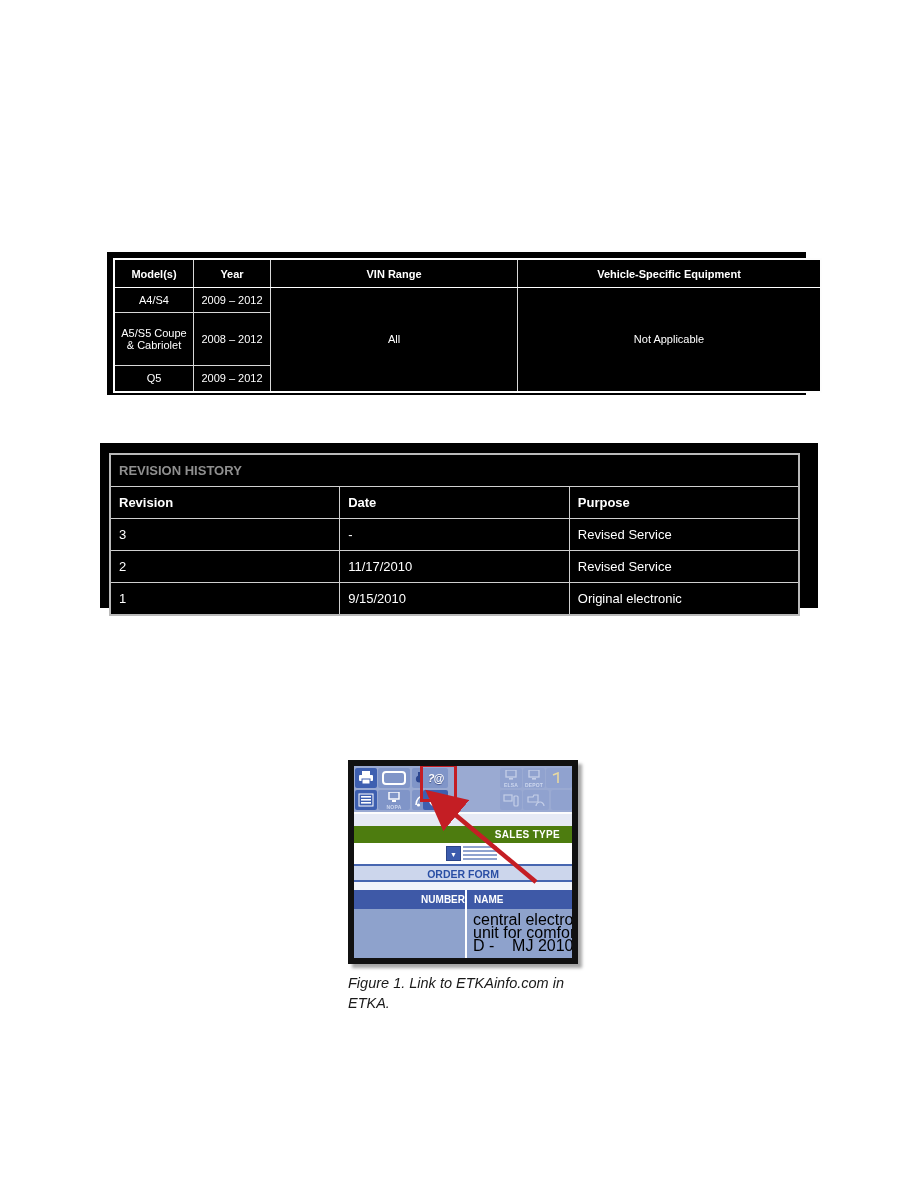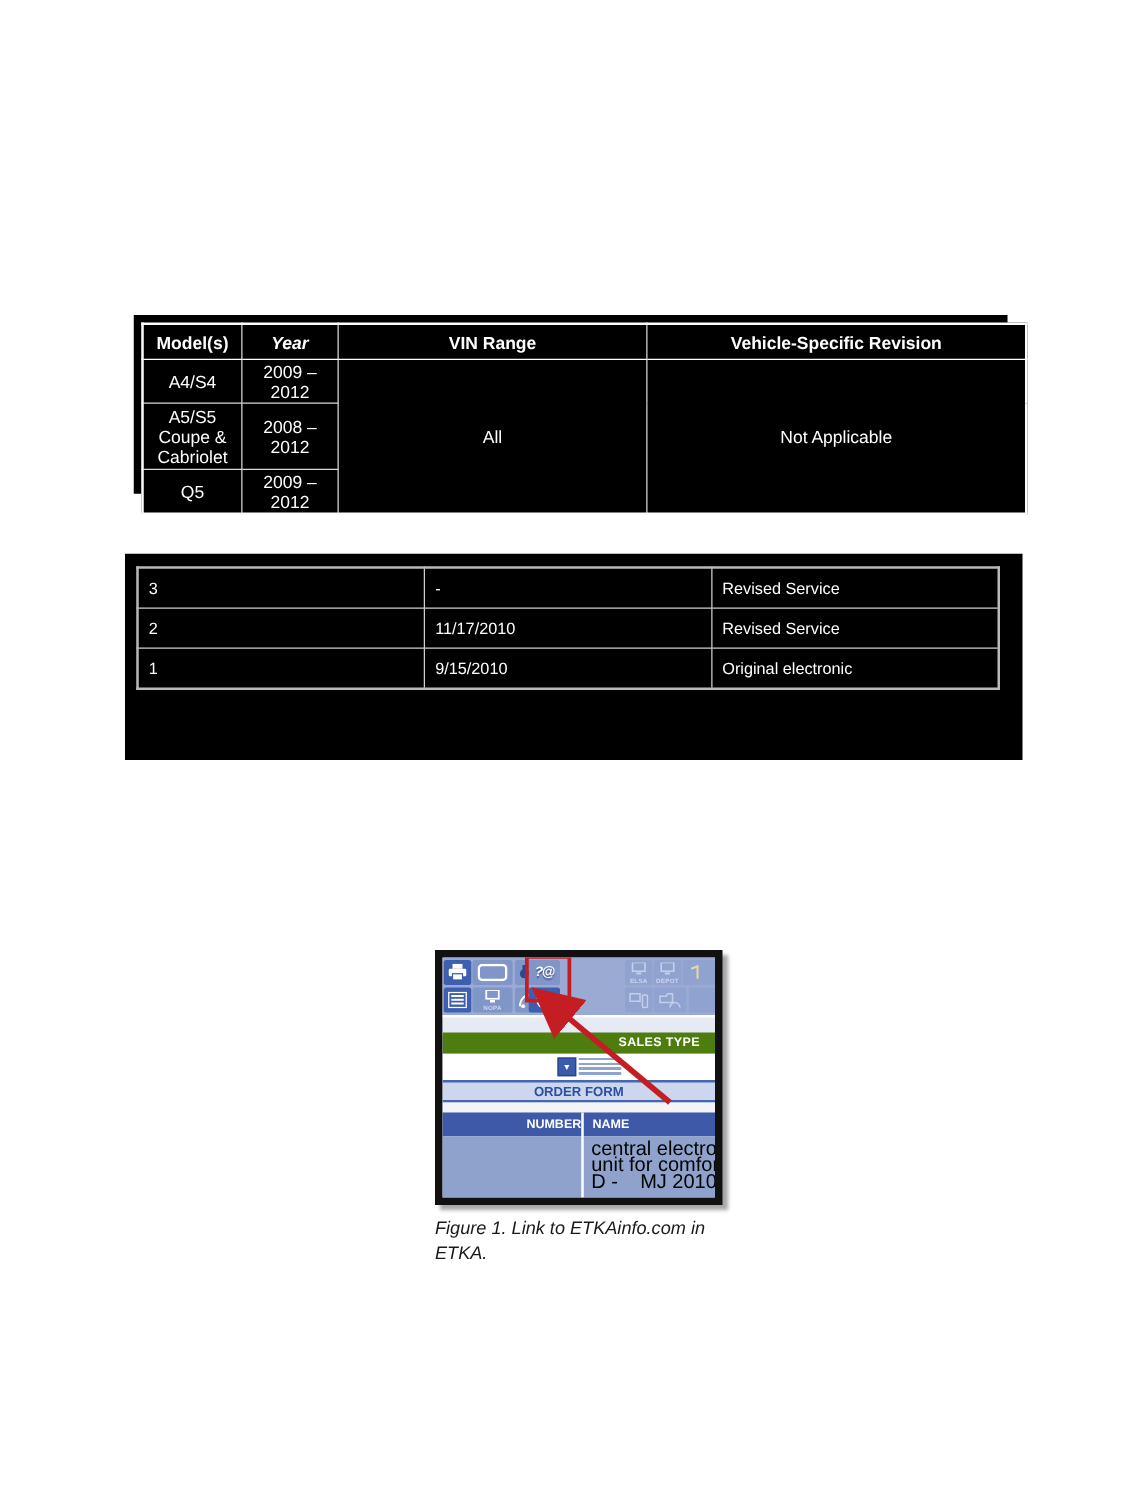--- a/index.html
+++ b/index.html
@@ -1,24 +1,24 @@
 <!DOCTYPE html>
 <html><head>
 <meta charset="utf-8">
 <style>
   html,body{margin:0;padding:0;background:#fff;}
   body{width:918px;height:1188px;position:relative;font-family:"Liberation Sans","DejaVu Sans",sans-serif;overflow:hidden;}
 
   
   .veh-block{position:absolute;left:107px;top:252px;width:699px;height:143px;background:#000;box-sizing:border-box;padding:6px 9px 6px 6px;}
   table.veh{border-collapse:collapse;width:684px;table-layout:fixed;background:#000;color:#fff;
-            border:2px solid #fdfdfd;font-size:14px;}
+            border:2px solid #fdfdfd;font-size:11px;}
   table.veh th, table.veh td{border:1px solid #d8d8d8;text-align:center;vertical-align:middle;padding:1px 3px;}
   table.veh th{font-weight:bold;height:25px;border-bottom:1px solid #fff;}
-  .veh-c1{width:72px;} .veh-c2{width:70px;font-style:italic;} .veh-c3{width:240px;} .veh-c4{width:296px;}
+  .veh-c1{width:72px;} .veh-c2{width:70px;} .veh-c3{width:240px;} .veh-c4{width:296px;}
 
   
   .rev-block{position:absolute;left:100px;top:443px;width:718px;height:165px;background:#000;box-sizing:border-box;padding:10px 18px 6px 9px;}
   table.rev{border-collapse:collapse;width:691px;table-layout:fixed;background:#000;color:#fff;
             border:2px solid #b9b9b9;font-size:13px;}
   table.rev td{border:1px solid #cfcfcf;text-align:left;vertical-align:middle;padding:2px 8px;height:27px;}
   td.rev-title{color:#8f8f8f;font-weight:bold;}
   tr.rev-head td{font-weight:bold;}
   .rev-c1{width:119px;} .rev-c2{width:118px;} .rev-c3{width:454px;}
   .italic{}
@@ -66,21 +66,21 @@
 </head>
 <body>
 
 <div class="veh-block">
   <table class="veh">
     <tbody>
         <tr>
       <th class="veh-c1">Model(s)</th>
       <th class="veh-c2">Year</th>
       <th class="veh-c3">VIN Range</th>
-      <th class="veh-c4">Vehicle-Specific Revision</th>
+      <th class="veh-c4">Vehicle-Specific Equipment</th>
     </tr>
     <tr style="height:25px;margin-top:24px;">
       <td>A4/S4</td>
       <td>2009 – 2012</td>
       <td rowspan="3">All</td>
       <td rowspan="3">Not Applicable</td>
     </tr>
     <tr style="height:53px;">
       <td>A5/S5 Coupe &amp; Cabriolet</td>
       <td>2008 – 2012</td>
@@ -89,20 +89,28 @@
       <td>Q5</td>
       <td>2009 – 2012</td>
     </tr>
   </tbody>
     </table>
 </div>
 
 <div class="rev-block">
   <table class="rev">
     <tbody>
+        <tr>
+      <td class="rev-title" colspan="3">REVISION HISTORY</td>
+    </tr>
+    <tr class="rev-head">
+      <td class="rev-c1">Revision</td>
+      <td class="rev-c2">Date</td>
+      <td class="rev-c3">Purpose</td>
+    </tr>
     <tr>
       <td>3</td>
       <td>-</td>
       <td><span>Revised </span><span class="italic">Service</span></td>
     </tr>
     <tr>
       <td>2</td>
       <td>11/17/2010</td>
       <td><span>Revised </span><span class="italic">Service</span></td>
     </tr>

